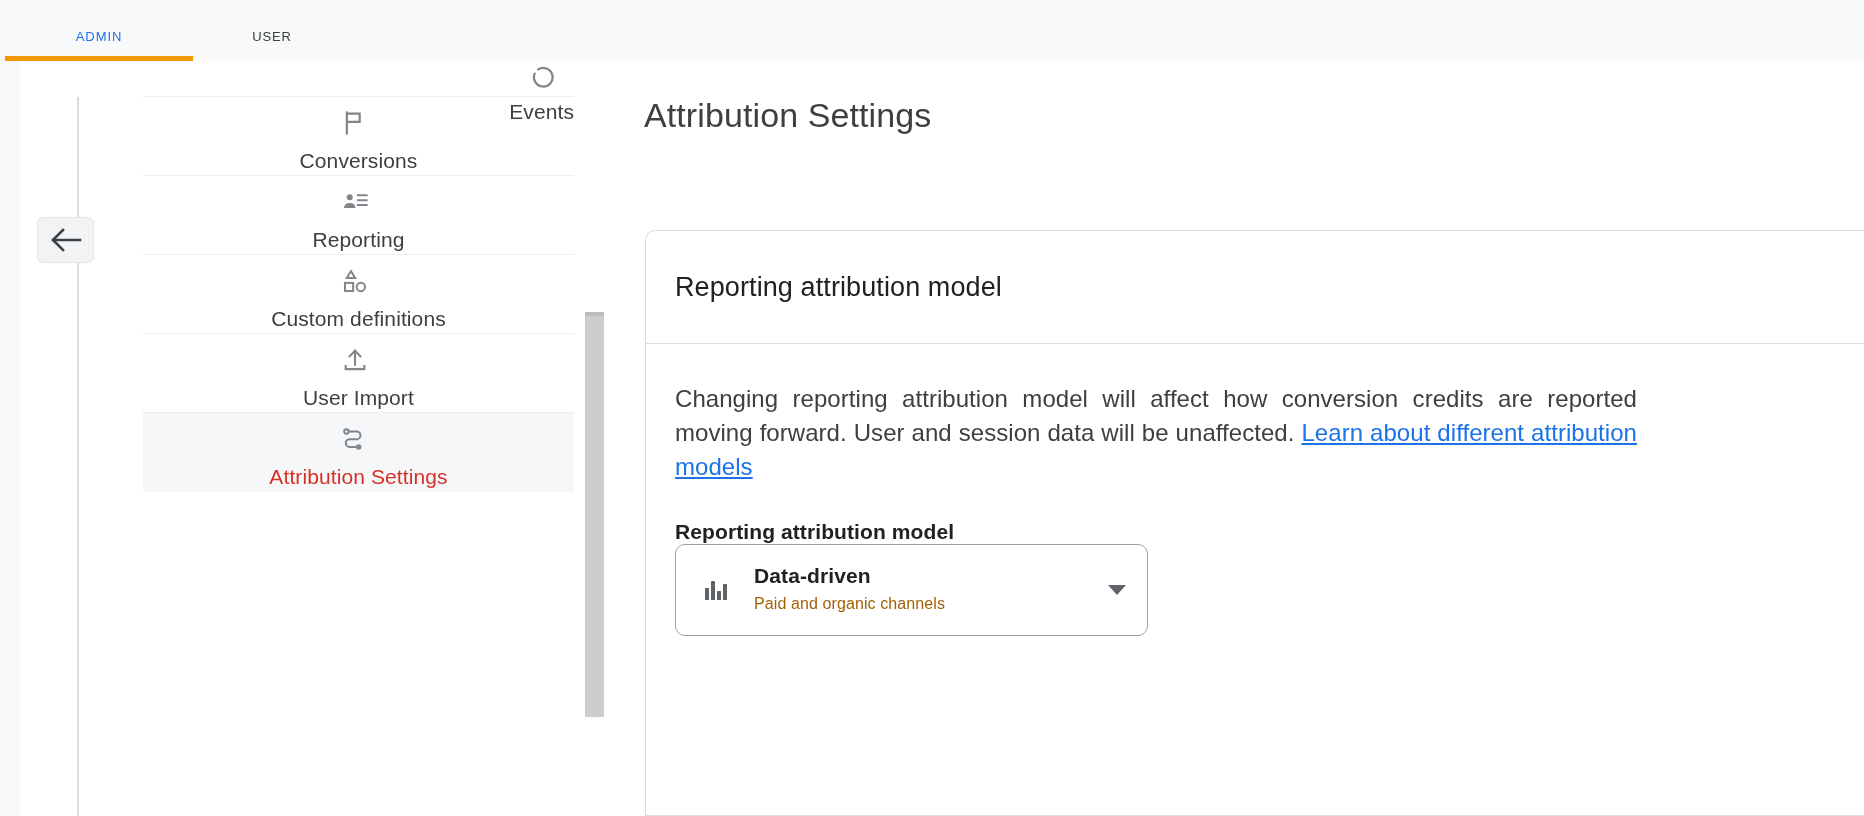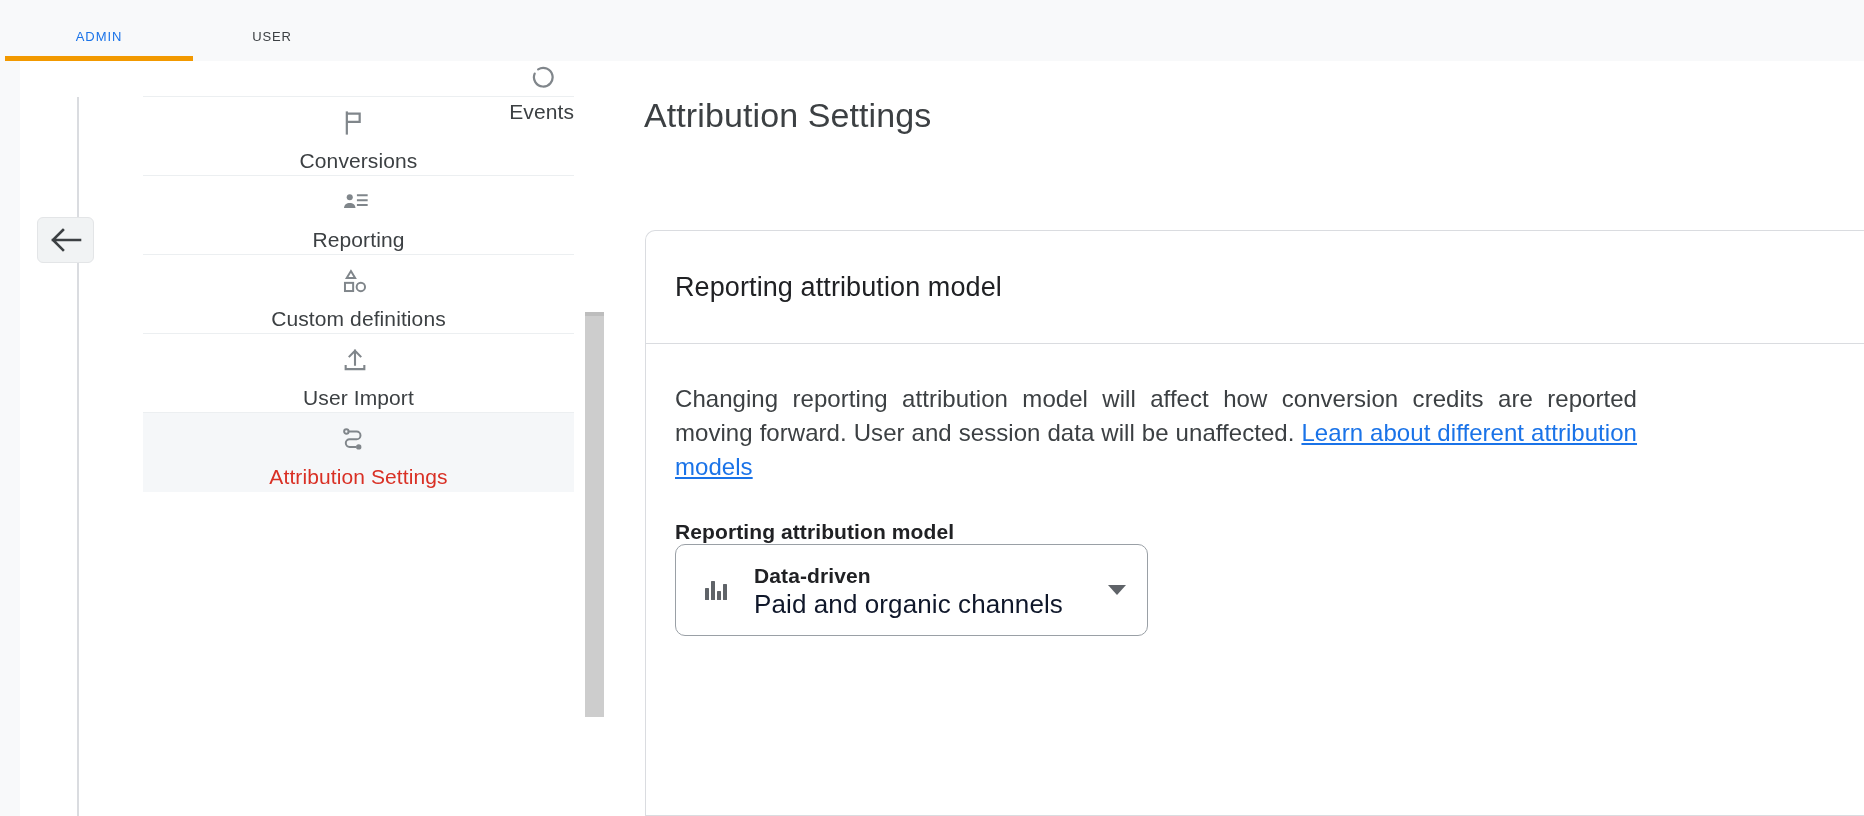--- a/index.html
+++ b/index.html
@@ -227,22 +227,22 @@
   }
   .select-texts { flex: 1 1 auto; padding-left: 16px; }
   .select-title {
     font-size: 21px;
     font-weight: 700;
     color: #202124;
     line-height: 28px;
     letter-spacing: 0.1px;
   }
   .select-sub {
-    font-size: 26px;
-    color: #0f172a;
+    font-size: 16px;
+    color: #a16207;
     line-height: 28px;
     letter-spacing: 0.1px;
   }
   .select-arrow {
     flex: 0 0 24px;
     display: flex;
     align-items: center;
     justify-content: center;
     color: #5f6368;
   }

